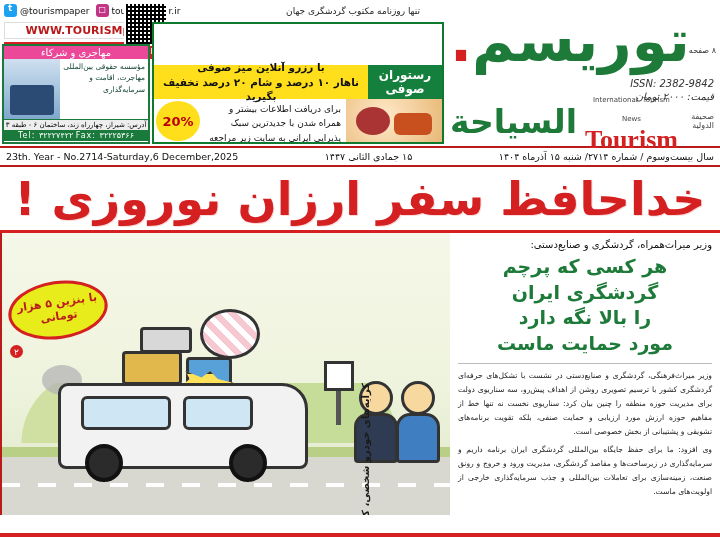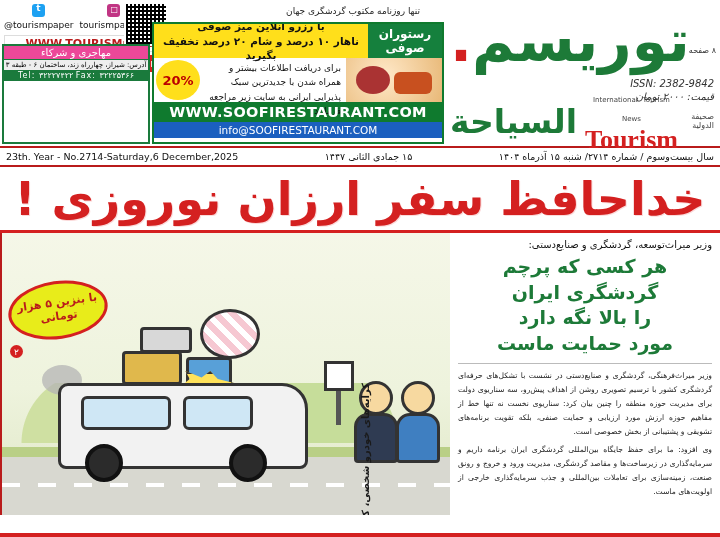--- a/index.html
+++ b/index.html
@@ -19,21 +19,21 @@
   }
   .mh-topline {
     position: absolute; top: 4px; left: 0; width: 720px; height: 16px;
     text-align: center; font-size: 9px; color: #222; direction: rtl;
   }
   .mh-topline .tl-text { position:absolute; right: 300px; top: 2px; font-size: 9px; }
 
   
   .mh-left { position: absolute; left: 0; top: 2px; width: 196px; }
   .social-row { display: flex; align-items: center; gap: 6px; padding: 2px 4px; }
-  .social-box { display:flex; align-items:center; gap:3px; font-size:9px; color:#111;flex-direction:column; }
+  .social-box { display:flex; align-items:center; gap:3px; font-size:9px; color:#111; }
   .ic { width: 13px; height: 13px; display:inline-block; border-radius:3px; position:relative; }
   .ic.tw { background:#1da1f2; }
   .ic.ig { background: #c13584; }
   .ic.tw::after{ content:"t"; color:#fff; font-size:9px; position:absolute; left:4px; top:-1px; font-weight:bold;}
   .ic.ig::after{ content:"\25A1"; color:#fff; font-size:8px; position:absolute; left:3px; top:1px;}
   .url-bar {
     margin: 3px 4px 0 4px; background:#fff; border:1px solid #ddd;
     font-size: 11px; font-weight: bold; color:#b91b1b; text-align:center; padding:1px 0;
   }
   .url-bar.red { background:#d42020; color:#fff; border-color:#d42020; }
@@ -58,21 +58,21 @@
   }
   .ad-left .al-txt { flex:1; direction:rtl; font-size:7.5px; color:#143; padding:2px 3px; line-height:1.5; }
   .ad-left .al-foot { background:#eee; border-top:1px solid #1a7a3c; font-size:7px; direction:rtl; text-align:center; padding:1px; }
   .ad-left .al-phone { background:#1a7a3c; color:#fff; font-size:8px; text-align:center; letter-spacing:1px; padding:1px; }
 
   
   .ad-center {
     position:absolute; left:152px; top:22px; width:292px; height:122px;
     border:2px solid #0f7a2e; background:#ffffff; overflow:hidden;
   }
-  .ac-top { display:flex; height:34px; }
+  .ac-top { display:flex; height:34px;margin-top:41px; }
   .ac-top .band {
     flex:1; background:#ffdf1b; direction:rtl; font-size:10.5px; color:#111;
     display:flex; align-items:center; justify-content:center; text-align:center; font-weight:bold;
     padding: 0 4px; line-height:1.4;
   }
   .ac-logo { width:74px; background:#15803d; color:#fff; direction:rtl; display:flex;
     align-items:center; justify-content:center; font-size:12px; font-weight:bold; text-align:center; line-height:1.2;}
   .ac-mid { display:flex; height:44px; background:#fff; }
   .ac-food { width:96px; background: radial-gradient(circle at 40% 40%, #ffe9c9, #e8b877); position:relative; }
   .ac-food::before{
@@ -226,20 +226,24 @@
         </span>
       </div>
       <div class="url-bar">WWW.TOURISMpaper.ir</div>
       <div class="url-bar red">www.TOURISMpaper.ir</div>
     </div>
 
     <div class="qr"></div>
 
     <div class="ad-left">
       <div class="al-head">مهاجری و شرکاء</div>
+      <div class="al-body">
+        <div class="al-img"></div>
+        <div class="al-txt">مؤسسه حقوقی بین‌المللی مهاجرت، اقامت و سرمایه‌گذاری</div>
+      </div>
       <div class="al-foot">آدرس: شیراز، چهارراه زند، ساختمان ۶ - طبقه ۳</div>
       <div class="al-phone">Tel: ۳۲۲۲۷۴۲۲   Fax: ۳۲۲۲۵۳۶۶</div>
     </div>
 
     <div class="ad-center">
       <div class="ac-top">
         <div class="band">
           <span>
             <span>با رزرو آنلاین میز صوفی</span><br>
             <span>ناهار ۱۰ درصد و شام ۲۰ درصد تخفیف بگیرید</span>
@@ -283,21 +287,21 @@
     <span class="right">سال بیست‌وسوم / شماره ۲۷۱۴/ شنبه ۱۵ آذرماه ۱۴۰۴</span>
   </div>
 
   <div class="headline-wrap">
     <div class="headline">خداحافظ سفر ارزان نوروزی !</div>
   </div>
 
   <div class="body-area">
 
     <div class="textcol" style="order:2;">
-      <div class="kicker">وزیر میراث‌توسعه، گردشگری و صنایع‌دستی:</div>
+      <div class="kicker">وزیر میراث‌همراه، گردشگری و صنایع‌دستی:</div>
       <div class="subhead">
         <div style="white-space:pre-line;">هر کسی که پرچم گردشگری ایران
 را بالا نگه دارد
 مورد حمایت ماست</div>
       </div>
       <div class="rule"></div>
       <div class="lead">
         <p>وزیر میراث‌فرهنگی، گردشگری و صنایع‌دستی در نشست با تشکل‌های حرفه‌ای گردشگری کشور با ترسیم تصویری روشن از اهداف پیش‌رو، سه سناریوی دولت برای مدیریت حوزه منطقه را چنین بیان کرد: سناریوی نخست نه تنها خط از مفاهیم حوزه ارزش مورد ارزیابی و حمایت صنفی، بلکه تقویت برنامه‌های تشویقی و پشتیبانی از بخش خصوصی است.</p>
         <p>وی افزود: ما برای حفظ جایگاه بین‌المللی گردشگری ایران برنامه داریم و سرمایه‌گذاری در زیرساخت‌ها و مقاصد گردشگری، مدیریت ورود و خروج و رونق صنعت، زمینه‌سازی برای تعاملات بین‌المللی و جذب سرمایه‌گذاری خارجی از اولویت‌های ماست.</p>
 

